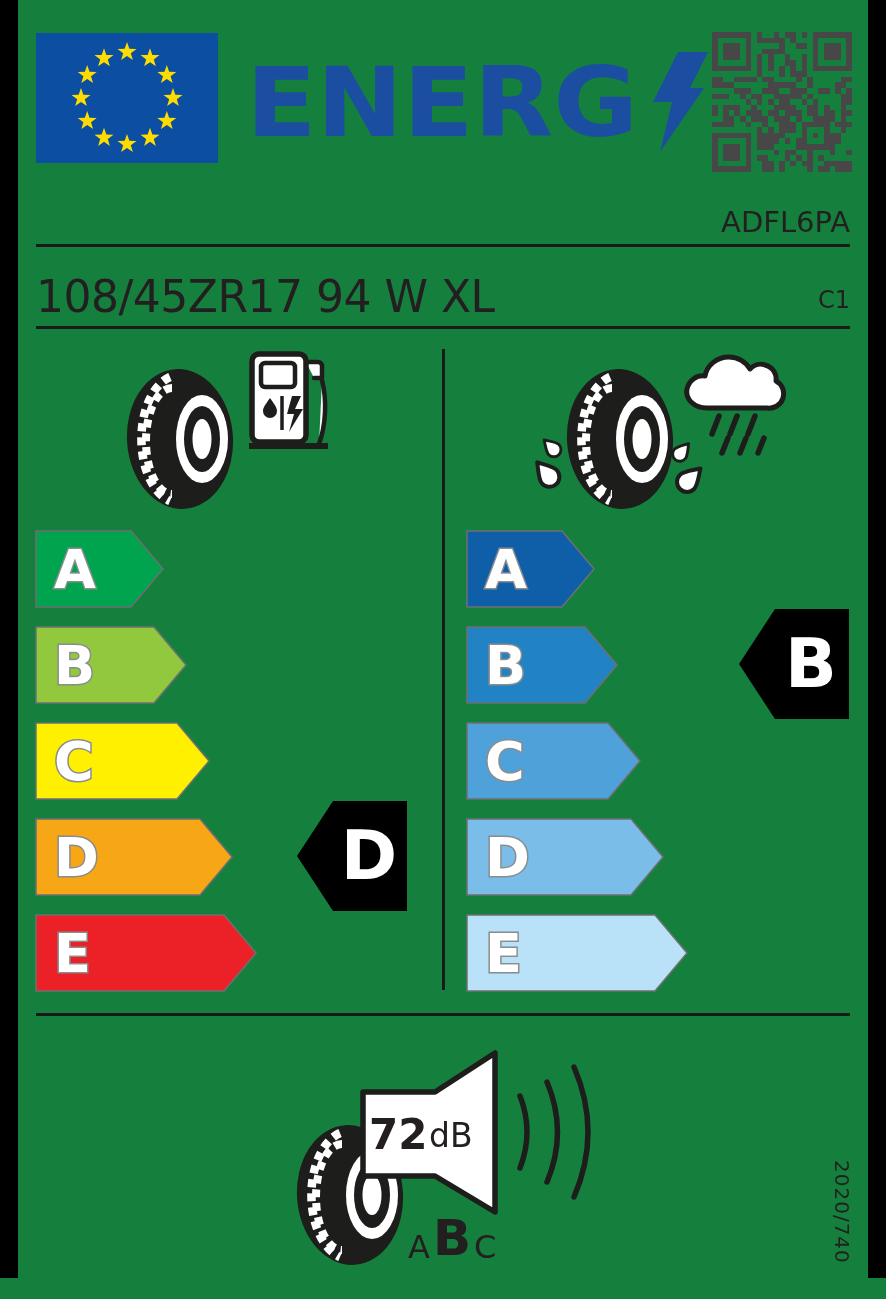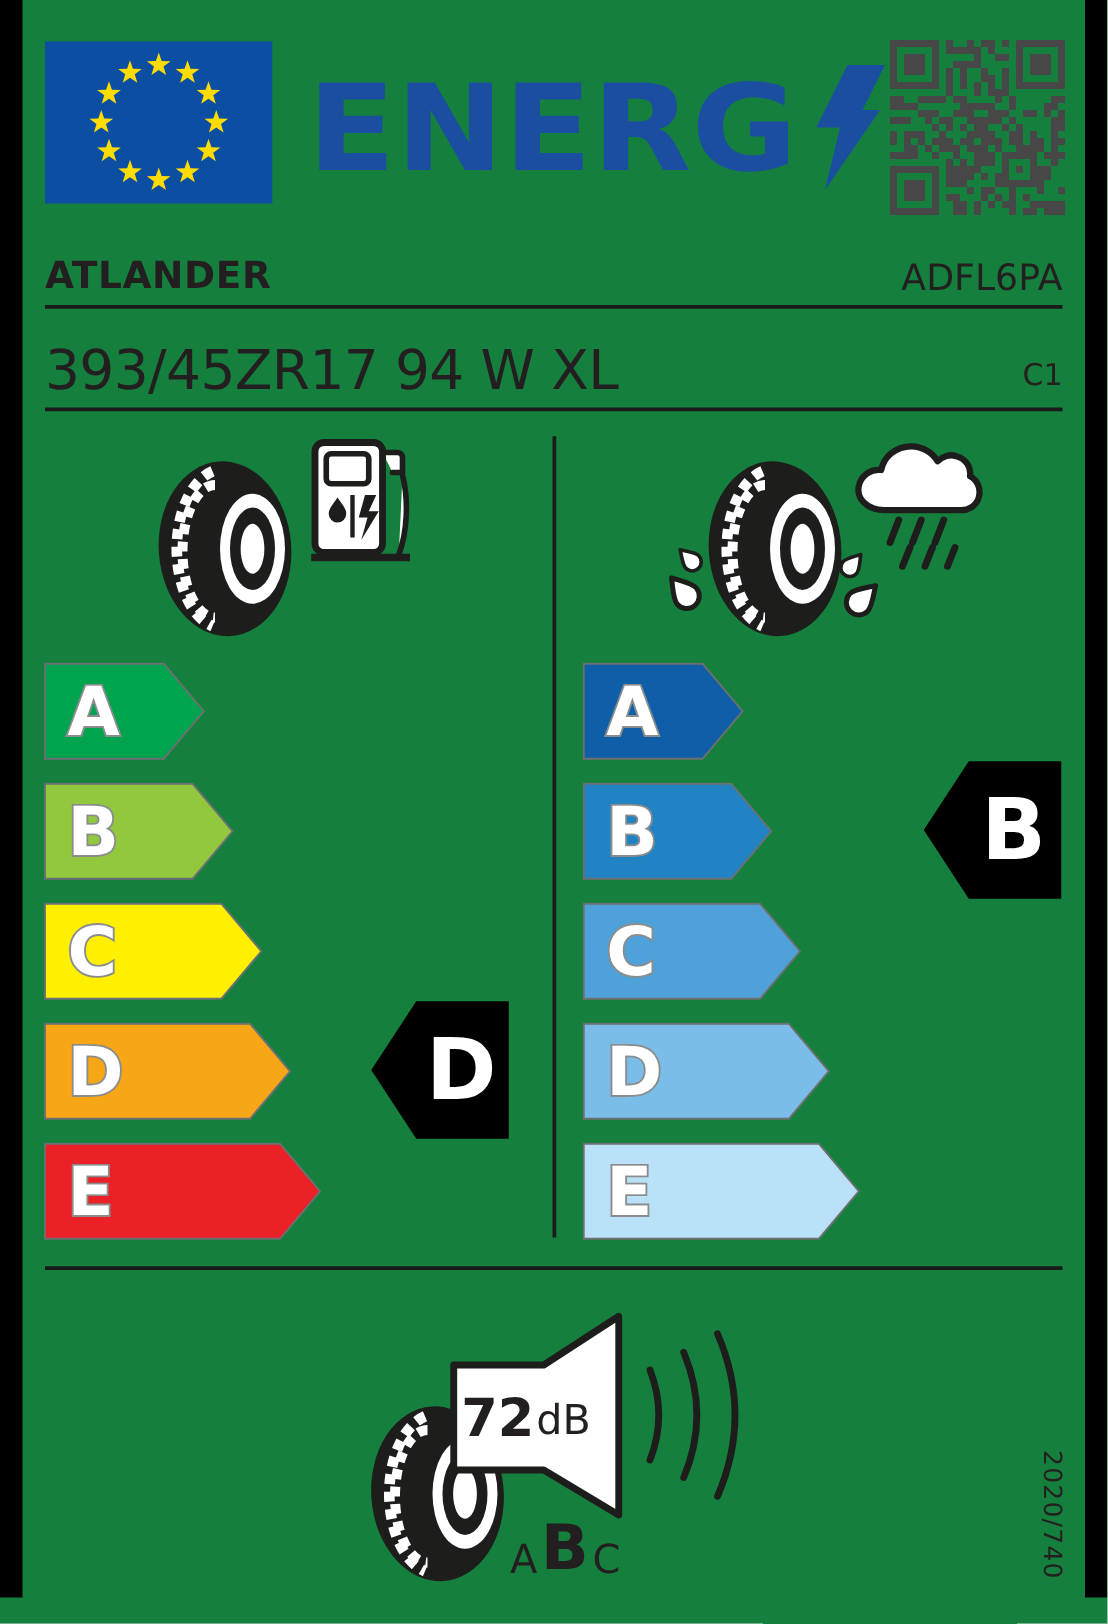--- a/index.html
+++ b/index.html
@@ -396,25 +396,24 @@
       <rect x="20" y="18" width="1" height="1" fill="#474747"></rect>
       <rect x="16" y="19" width="1" height="1" fill="#474747"></rect>
       <rect x="20" y="19" width="1" height="1" fill="#474747"></rect>
       <rect x="16" y="20" width="1" height="1" fill="#474747"></rect>
       <rect x="17" y="20" width="1" height="1" fill="#474747"></rect>
       <rect x="18" y="20" width="1" height="1" fill="#474747"></rect>
       <rect x="19" y="20" width="1" height="1" fill="#474747"></rect>
       <rect x="20" y="20" width="1" height="1" fill="#474747"></rect>
     </svg>
 
-  <div class="abs brand">ATLANDER</div>
   <div class="abs model">ADFL6PA</div>
   <div class="abs rule" style="left:36px;top:244px;width:814px"></div>
 
-  <div class="abs size">393/45ZR17 94 W XL</div>
+  <div class="abs size">108/45ZR17 94 W XL</div>
   <div class="abs tclass">C1</div>
   <div class="abs rule" style="left:36px;top:326px;width:814px"></div>
 
   <div class="abs vdivider" style="left:442px;top:349px;height:641px"></div>
 
   <svg class="abs" style="left:126px;top:368px" width="114" height="142" viewBox="0 0 114 142">
     <use href="#tire-icon" x="0" y="0" width="114" height="142"></use>
   </svg>
   <svg class="abs" style="left:248px;top:350px" width="86" height="100" viewBox="0 0 86 100">
     <path class="icon-stroke" d="M58,12 h12 a4,4 0 0 1 4,4 v12 h-8" stroke-width="4.5" fill="none"></path>

